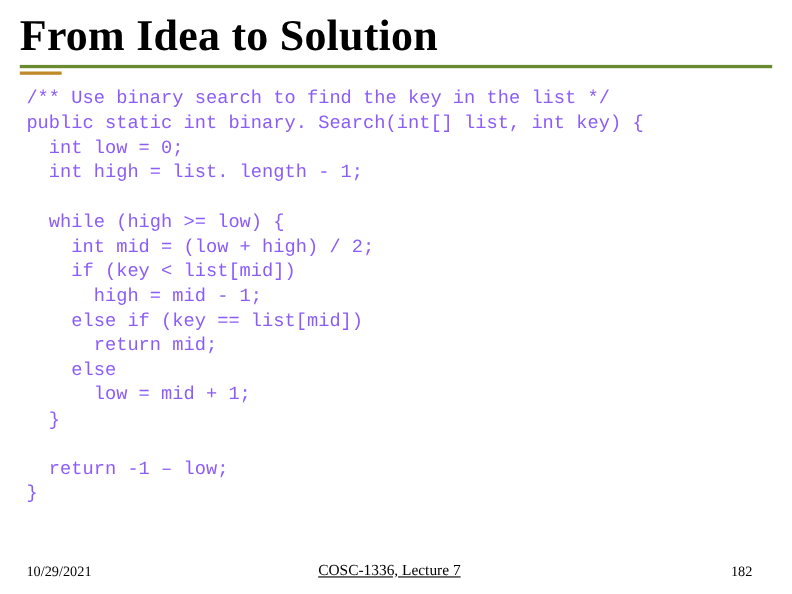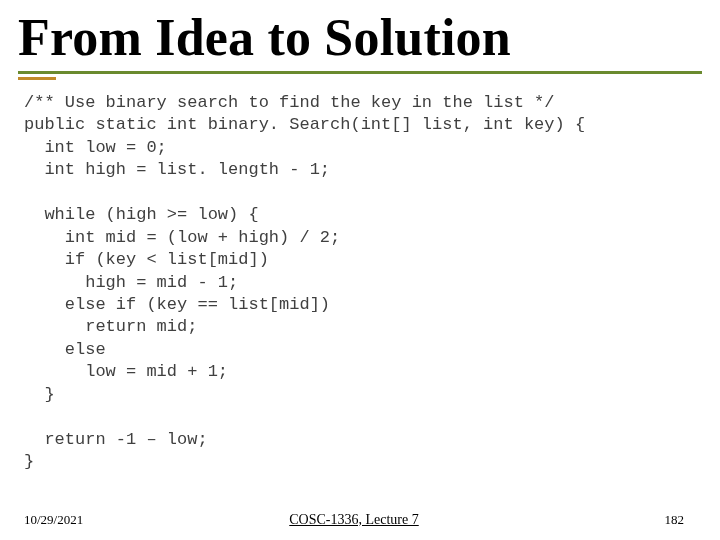--- a/index.html
+++ b/index.html
@@ -16,35 +16,35 @@
     height: 540px;
     position: relative;
     padding: 8px 18px 0 18px;
   }
   .title-wrap {
     border-bottom: 3px solid #6a8a2f;
     padding: 0 0 4px 0;
     margin-bottom: 3px;
   }
   .title {
-    font-size: 52px;
+    font-size: 40px;
     color: #000;
     letter-spacing: 0.2px;
   }
   .accent-line {
     width: 38px;
     height: 3px;
     background: #c08a2a;
     margin-bottom: 12px;
   }
   .code {
     font-family: "Courier New", Courier, monospace;
     font-size: 17px;
     line-height: 1.32;
-    color: #404040;
+    color: #8b5cf6;
     white-space: pre;
     padding-left: 6px;
   }
   .footer {
     position: absolute;
     bottom: 12px;
     left: 0;
     width: 708px;
     padding: 0 24px;
     display: flex;

